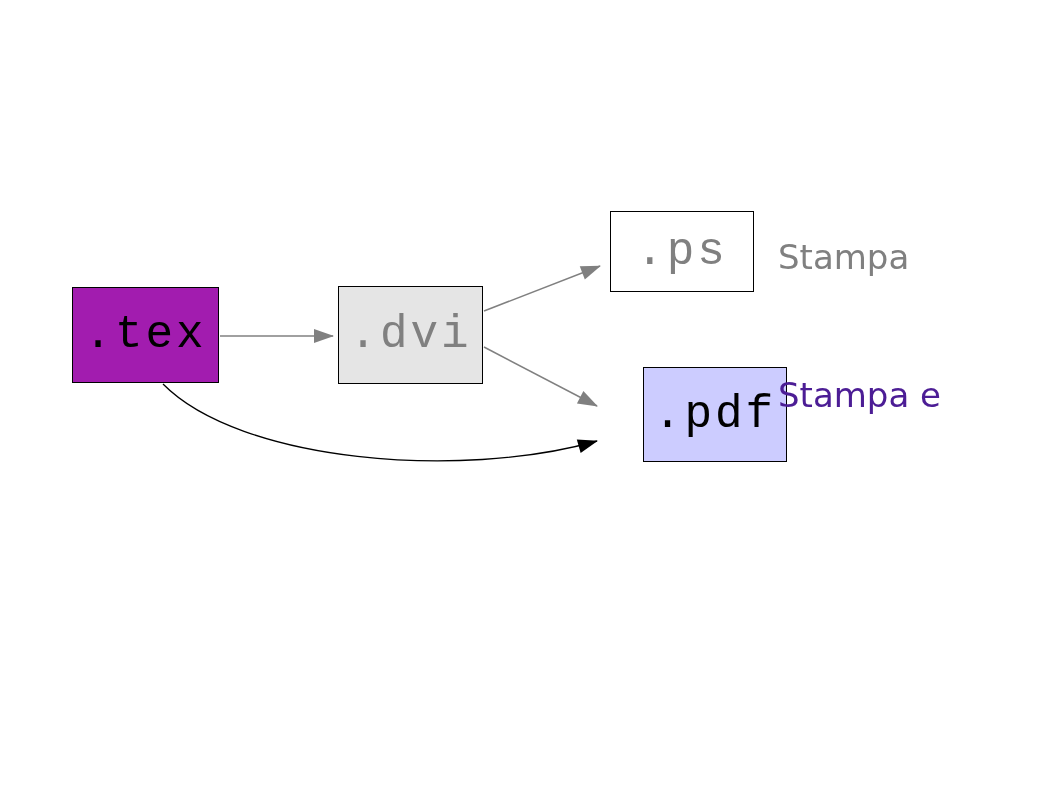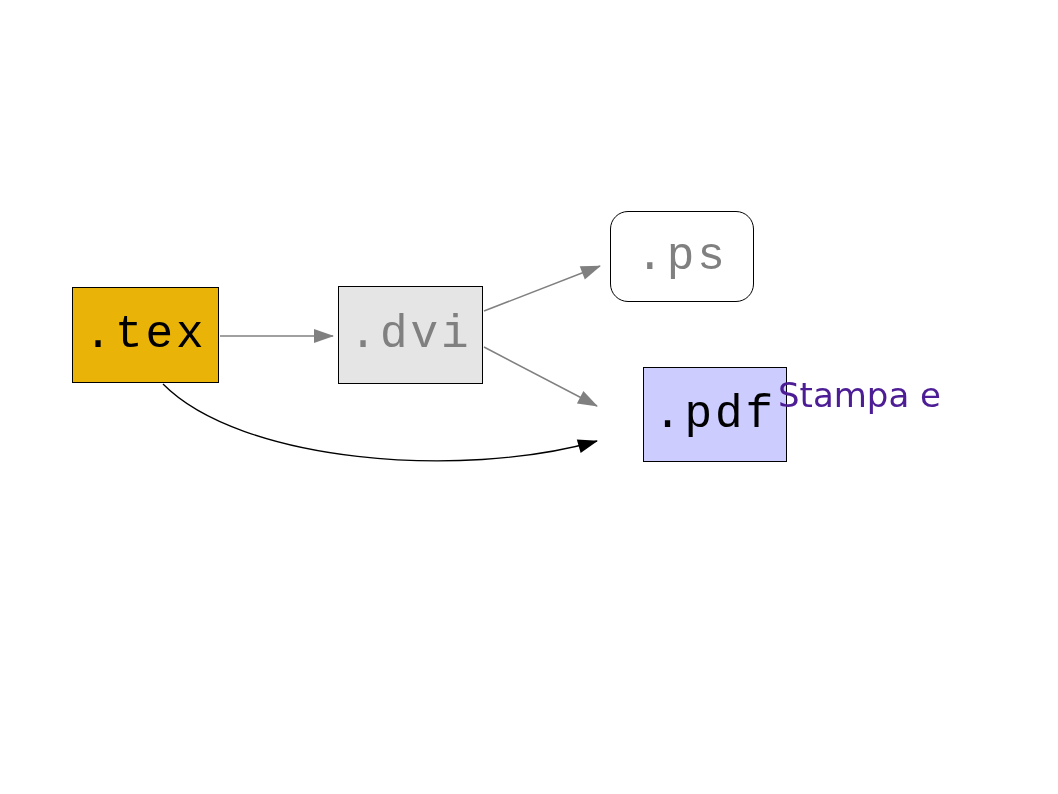--- a/index.html
+++ b/index.html
@@ -39,29 +39,29 @@
     display: flex;
     align-items: center;
     justify-content: center;
     font-family: "Liberation Mono", "DejaVu Sans Mono", monospace;
     font-size: 46px;
     letter-spacing: 3px;
     white-space: nowrap;
   }
   #node-tex {
     left: 72px; top: 287px; width: 147px; height: 96px;
-    background: #eab308; color: #000000;
+    background: #a21caf; color: #000000;
   }
   #node-dvi {
     left: 338px; top: 286px; width: 145px; height: 98px;
     background: #e5e5e5; color: #808080;
   }
   #node-ps {
-    left: 610px; top: 211px; width: 144px; height: 91px;
-    background: #ffffff; color: #808080; border-radius: 18px;
+    left: 610px; top: 211px; width: 144px; height: 81px;
+    background: #ffffff; color: #808080;
   }
   #node-pdf {
     left: 643px; top: 367px; width: 144px; height: 95px;
     background: #ccccff; color: #000000;
   }
   .note {
     position: absolute;
     font-family: "DejaVu Sans", "Liberation Sans", sans-serif;
     font-size: 34px;
     line-height: 38px;
@@ -106,18 +106,21 @@
   </div>
 
   <div class="node" id="node-ps">
     <span>.ps</span>
   </div>
 
   <div class="node" id="node-pdf">
     <span>.pdf</span>
   </div>
 
+  <div class="note" id="note-ps">
+    <span>Stampa</span>
+  </div>
 
   <div class="note" id="note-pdf">
     <span>Stampa e</span><br>
   </div>
 
 </div>
 
 </body></html>

